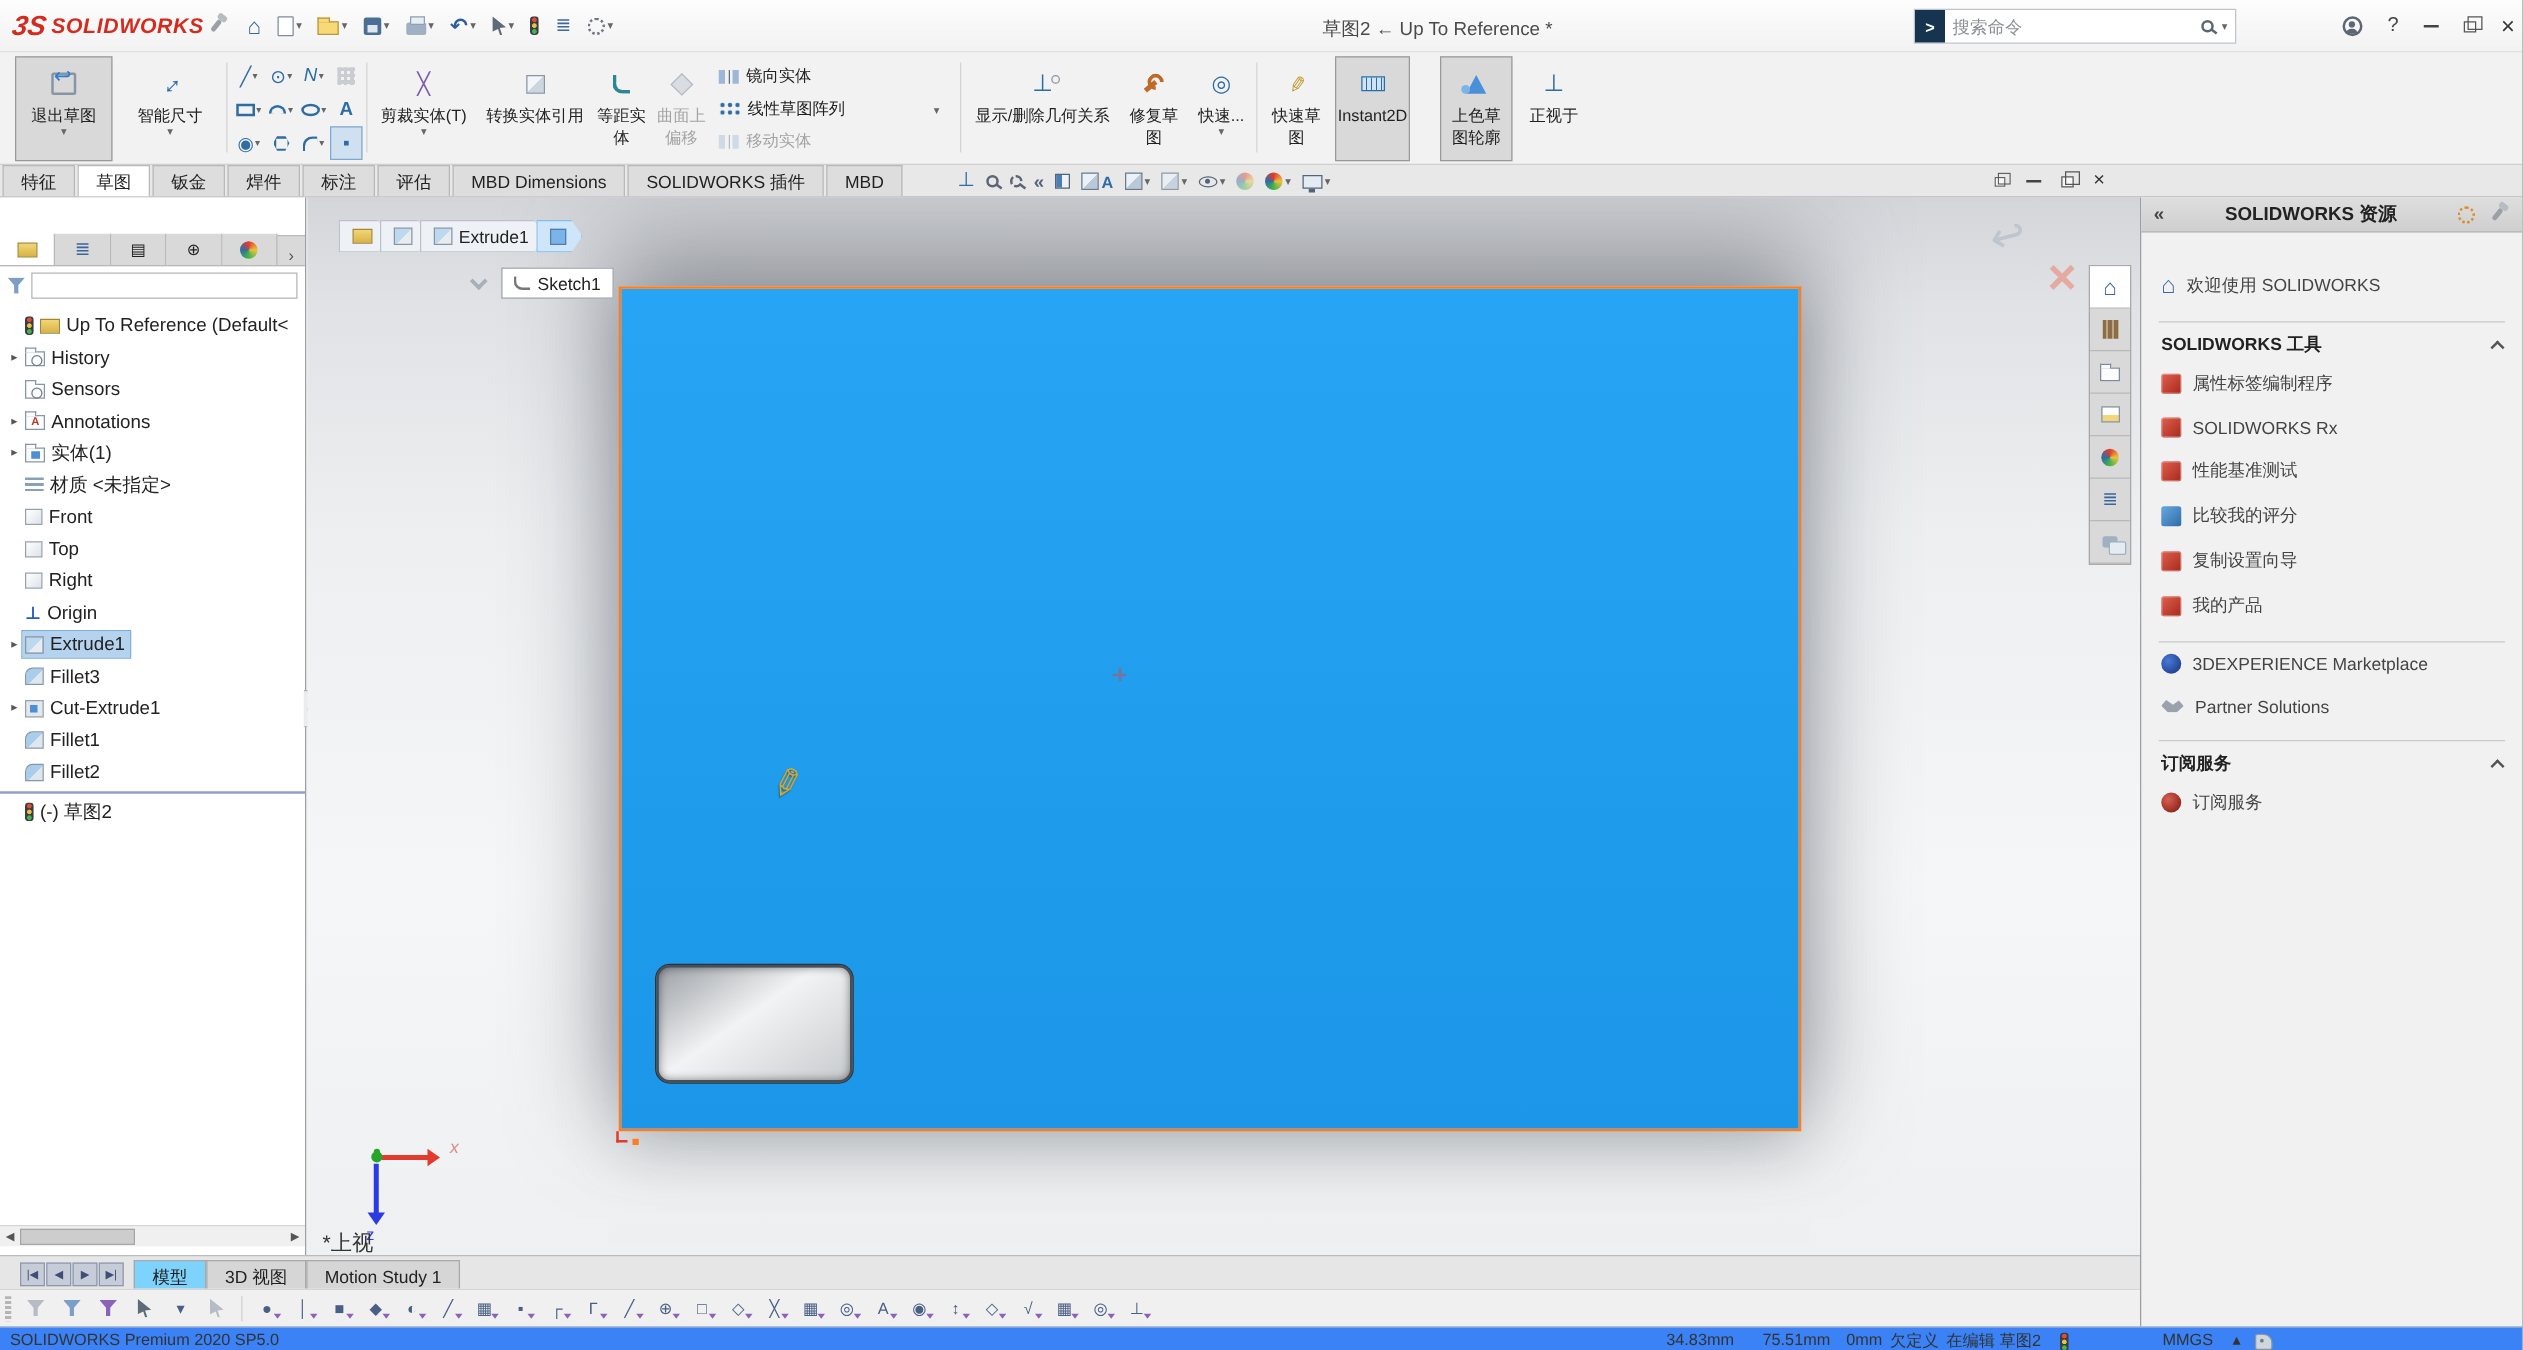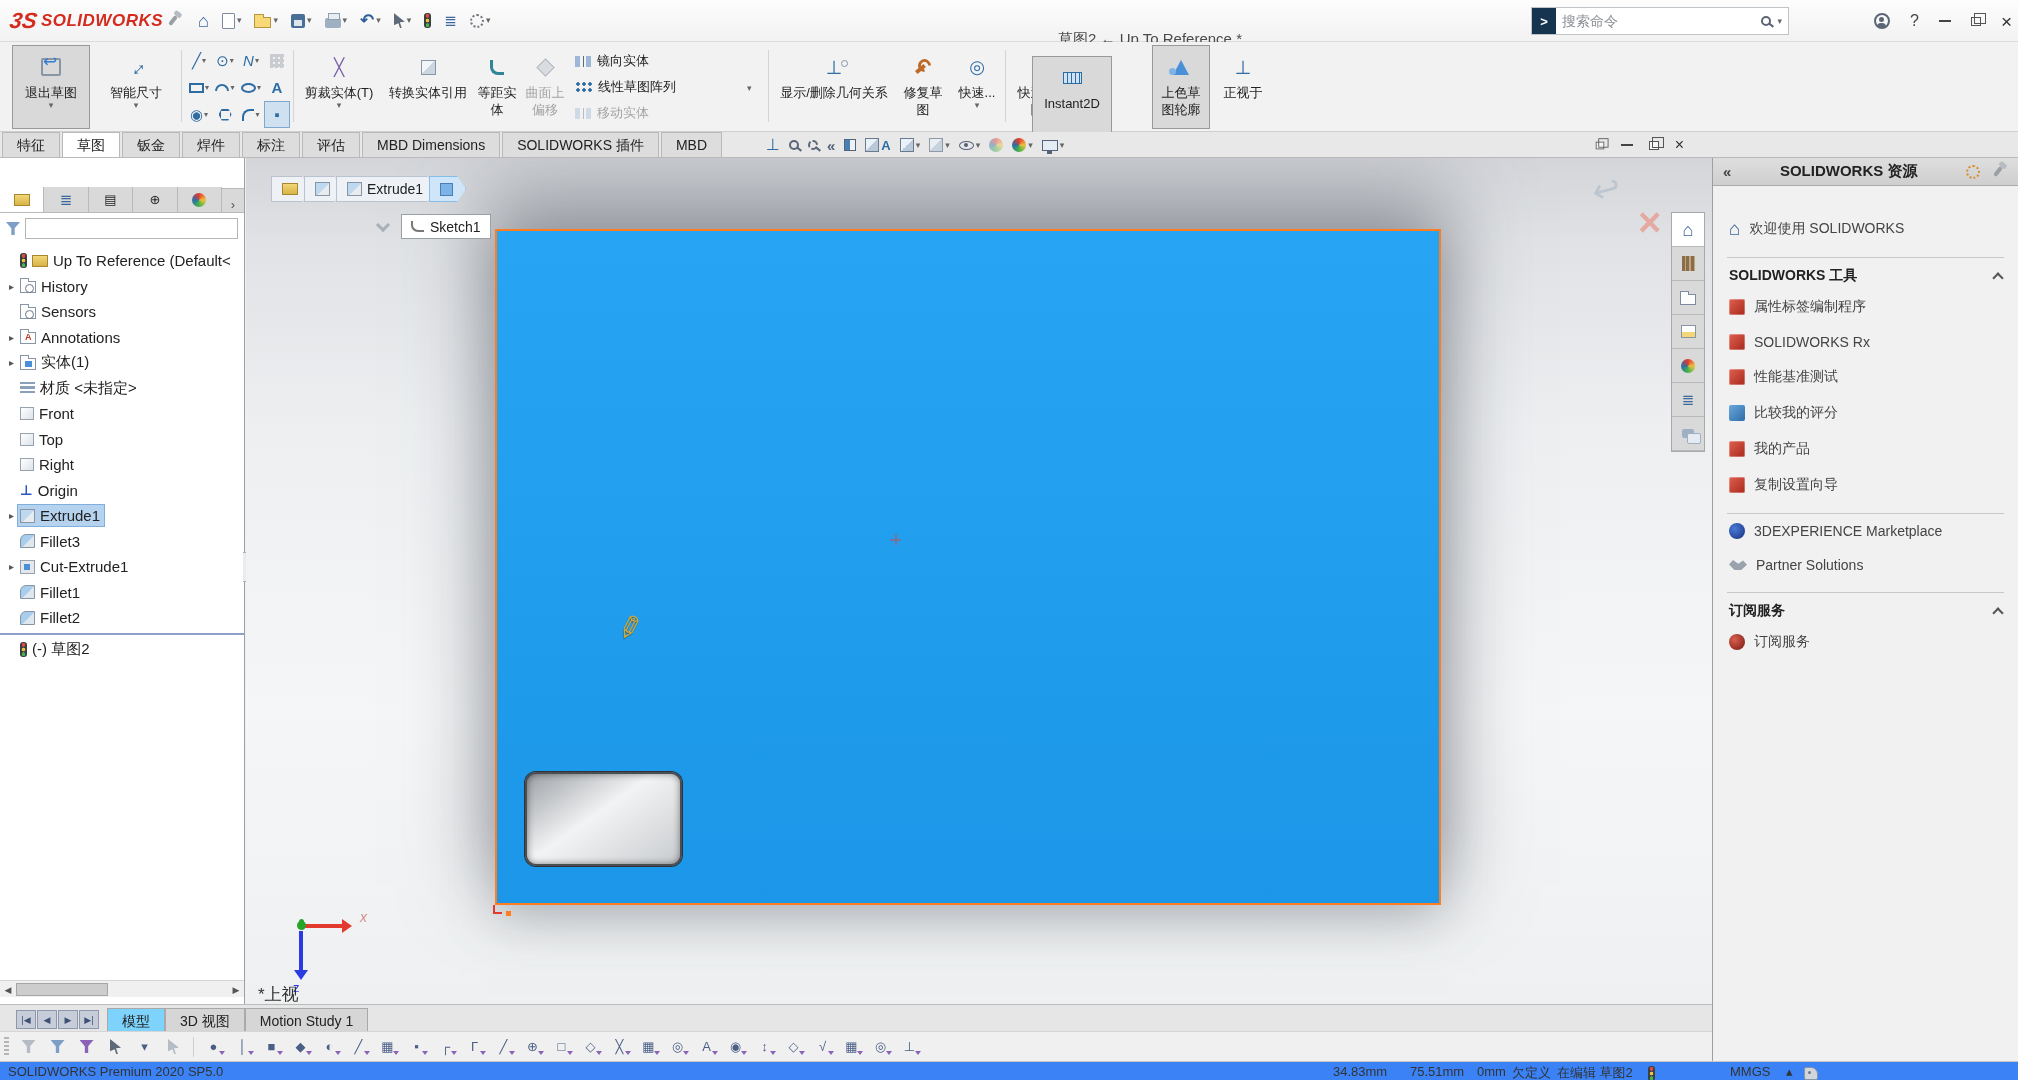--- a/index.html
+++ b/index.html
@@ -12,21 +12,21 @@
     background:linear-gradient(#fdfdfd,#f2f2f3);border-bottom:1px solid #dcdcdc;
     display:flex;align-items:center;}
   .logo{display:flex;align-items:center;margin-left:10px;gap:4px;}
   .logo-mark{color:#d52b1e;font-weight:bold;font-style:italic;font-size:22px;transform:skewX(-10deg);line-height:1;}
   .logo-text{color:#d52b1e;font-weight:bold;font-style:italic;font-size:17px;letter-spacing:.5px;}
   .menus{display:flex;margin-left:28px;}
   .menu-item{padding:6px 14px;font-size:15px;color:#222;cursor:default;}
   .qicons{display:flex;align-items:center;margin-left:10px;gap:3px;}
   .qbtn{display:flex;align-items:center;gap:2px;padding:4px 5px;border-radius:2px;}
   .caret{font-size:9px;color:#666;line-height:1;}
-  .doc-title{position:absolute;left:1058px;top:16px;height:46px;display:flex;align-items:center;
+  .doc-title{position:absolute;left:1058px;top:0;height:46px;display:flex;align-items:center;
     font-size:15px;color:#4a4a4a;white-space:nowrap;}
   .searchbox{position:absolute;left:1531px;top:7px;width:258px;height:28px;background:#fff;
     border:1px solid #bfc4c9;display:flex;align-items:center;}
   .srch-glyph{width:24px;height:26px;background:#16344f;color:#fff;display:flex;align-items:center;
     justify-content:center;font-size:13px;font-weight:bold;}
   .searchbox input{flex:1;border:none;outline:none;font-size:14px;padding:0 6px;color:#333;
     font-family:"Liberation Sans","DejaVu Sans",sans-serif;background:transparent;}
   .searchbox input::placeholder{color:#8a8f94;}
   .tb-right{position:absolute;right:6px;top:0;height:42px;display:flex;align-items:center;gap:20px;}
 
@@ -454,21 +454,21 @@
     </div>
     <div class="rdiv" style="left:1005px;"></div>
 
     <div class="rbtn" style="left:1010px;width:54px;">
       <span class="ric">
           <span class="ri-pencil">✎</span>
         </span>
       <span class="rlbl">快速草</span>
       <span class="rlbl">图</span>
     </div>
-    <div class="rbtn active" style="left:1032px;width:80px;margin-top:11px;">
+    <div class="rbtn active" style="left:1068px;width:60px;">
       <span class="ric">
           <span class="ri-ruler"></span>
         </span>
       <span class="rlbl">Instant2D</span>
     </div>
     <div class="rbtn active" style="left:1152px;width:58px;">
       <span class="ric">
           <span class="ri-cone"></span>
         </span>
       <span class="rlbl">上色草</span>
@@ -788,25 +788,25 @@
     <div class="tp-row">
         <span class="tp-red"></span>
         <span>性能基准测试</span>
       </div>
     <div class="tp-row">
         <span class="tp-blue"></span>
         <span>比较我的评分</span>
       </div>
     <div class="tp-row">
         <span class="tp-red"></span>
-        <span>我的产品</span>
+        <span>复制设置向导</span>
       </div>
     <div class="tp-row">
         <span class="tp-red"></span>
-        <span>复制设置向导</span>
+        <span>我的产品</span>
       </div>
     <div class="tp-sep"></div>
     <div class="tp-row">
         <span class="tp-globe"></span>
         <span>3DEXPERIENCE Marketplace</span>
       </div>
     <div class="tp-row">
         <span class="tp-hand"></span>
         <span>Partner Solutions</span>
       </div>

